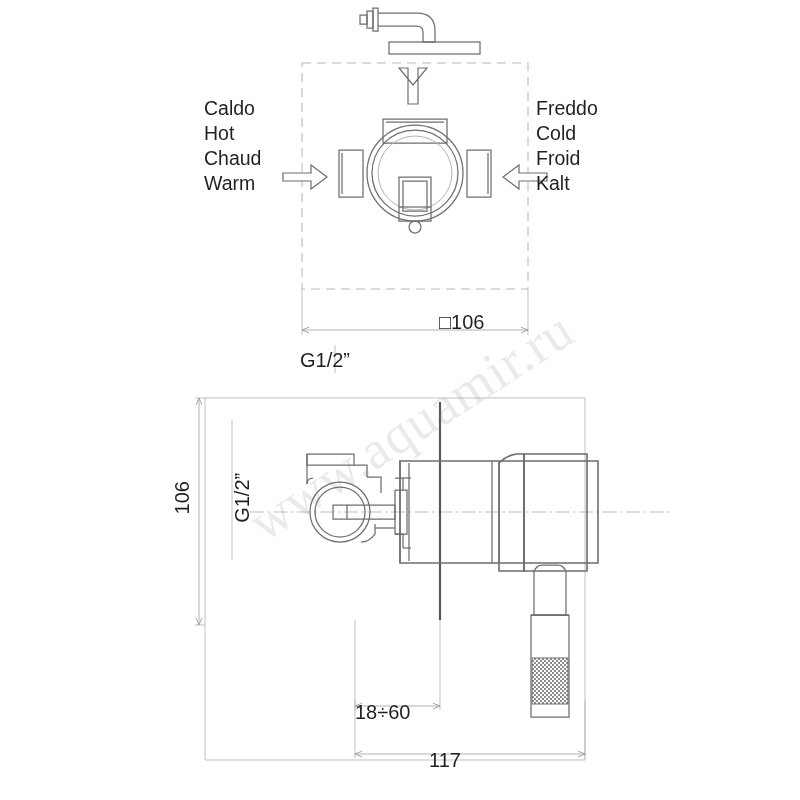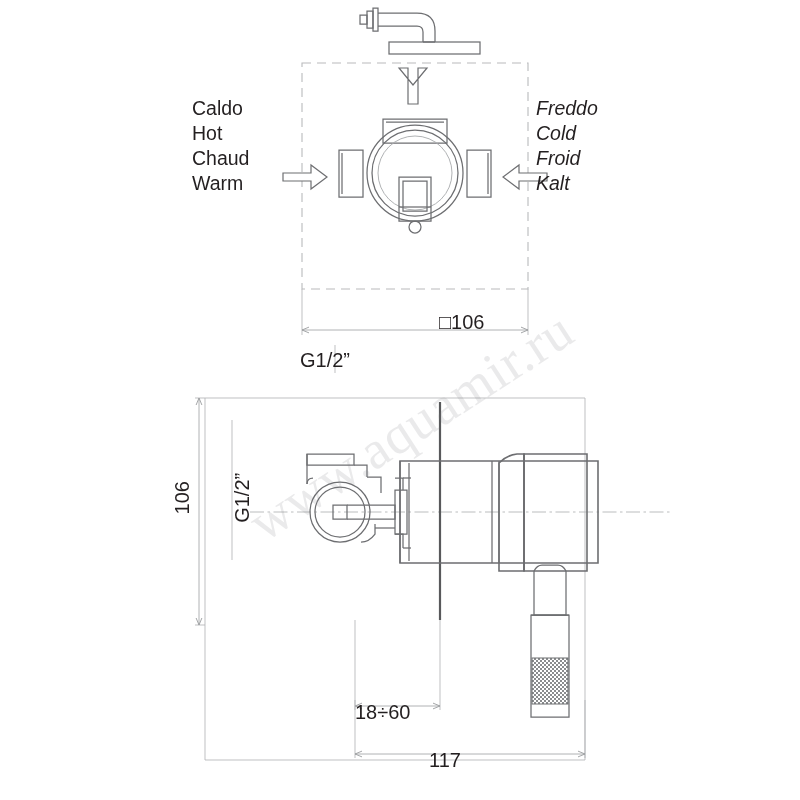--- a/index.html
+++ b/index.html
@@ -23,27 +23,26 @@
     height: 800px;
   }
   .lbl {
     position: absolute;
     color: #231f20;
     font-family: "Liberation Sans", sans-serif;
     white-space: pre;
     line-height: 1.28;
   }
   #label-hot {
-    left: 192px; top: 96px;
+    left: 204px; top: 96px;
     font-size: 19.5px;
   }
   #label-cold {
     left: 536px; top: 96px;
     font-size: 19.5px;
-    font-style: italic;
   }
   #dim-106-top {
     left: 400px; top: 310px;
     font-size: 20px;
     margin-left: 39px;
   }
   #dim-g12-top {
     left: 300px; top: 348px;
     font-size: 20px;
   }

